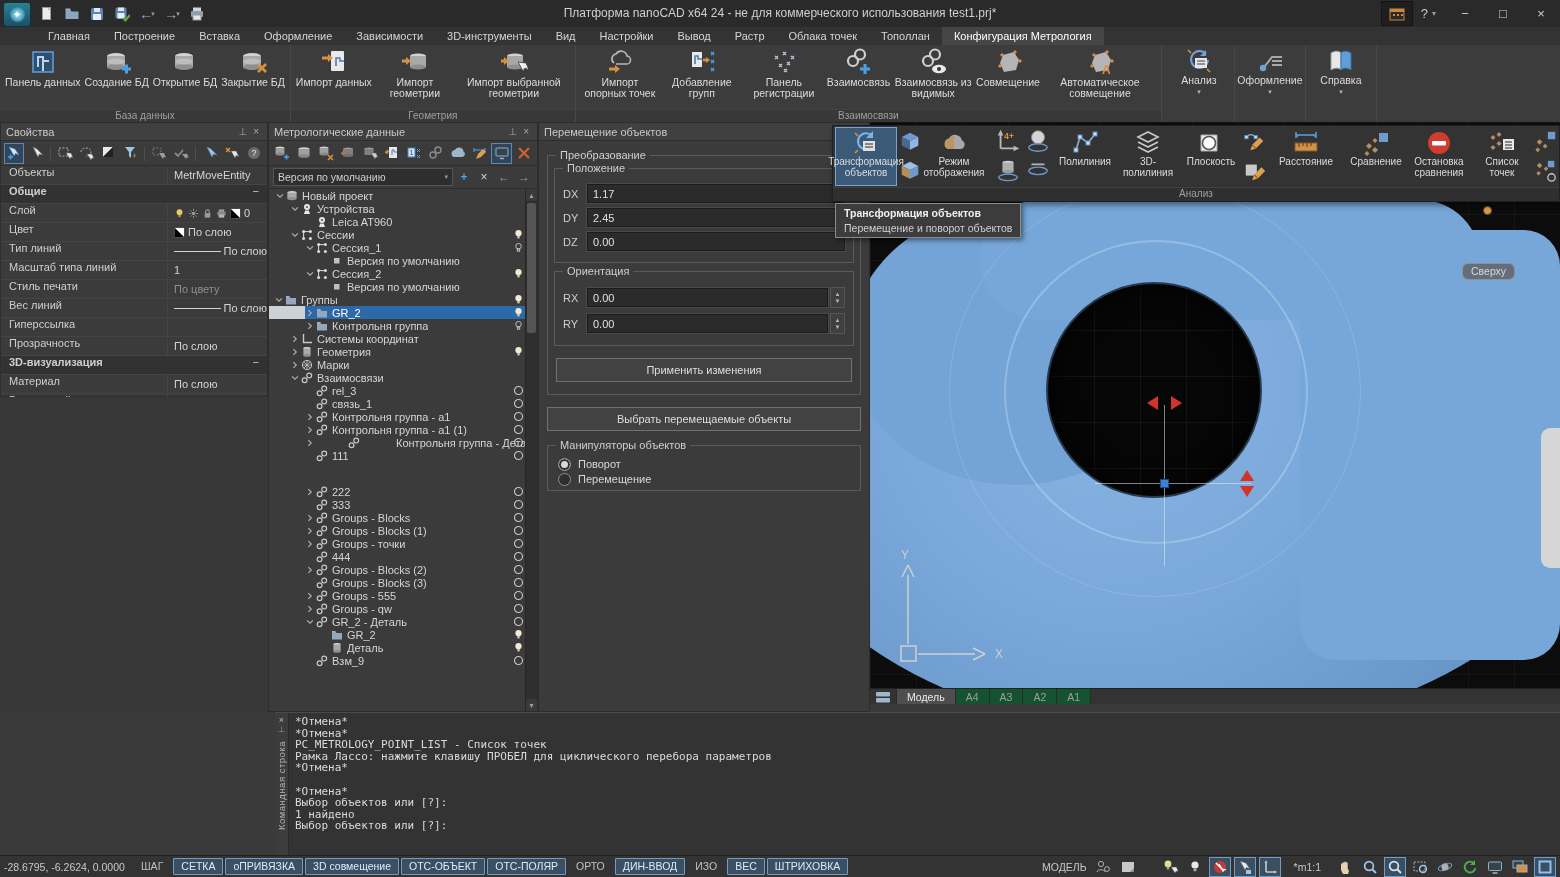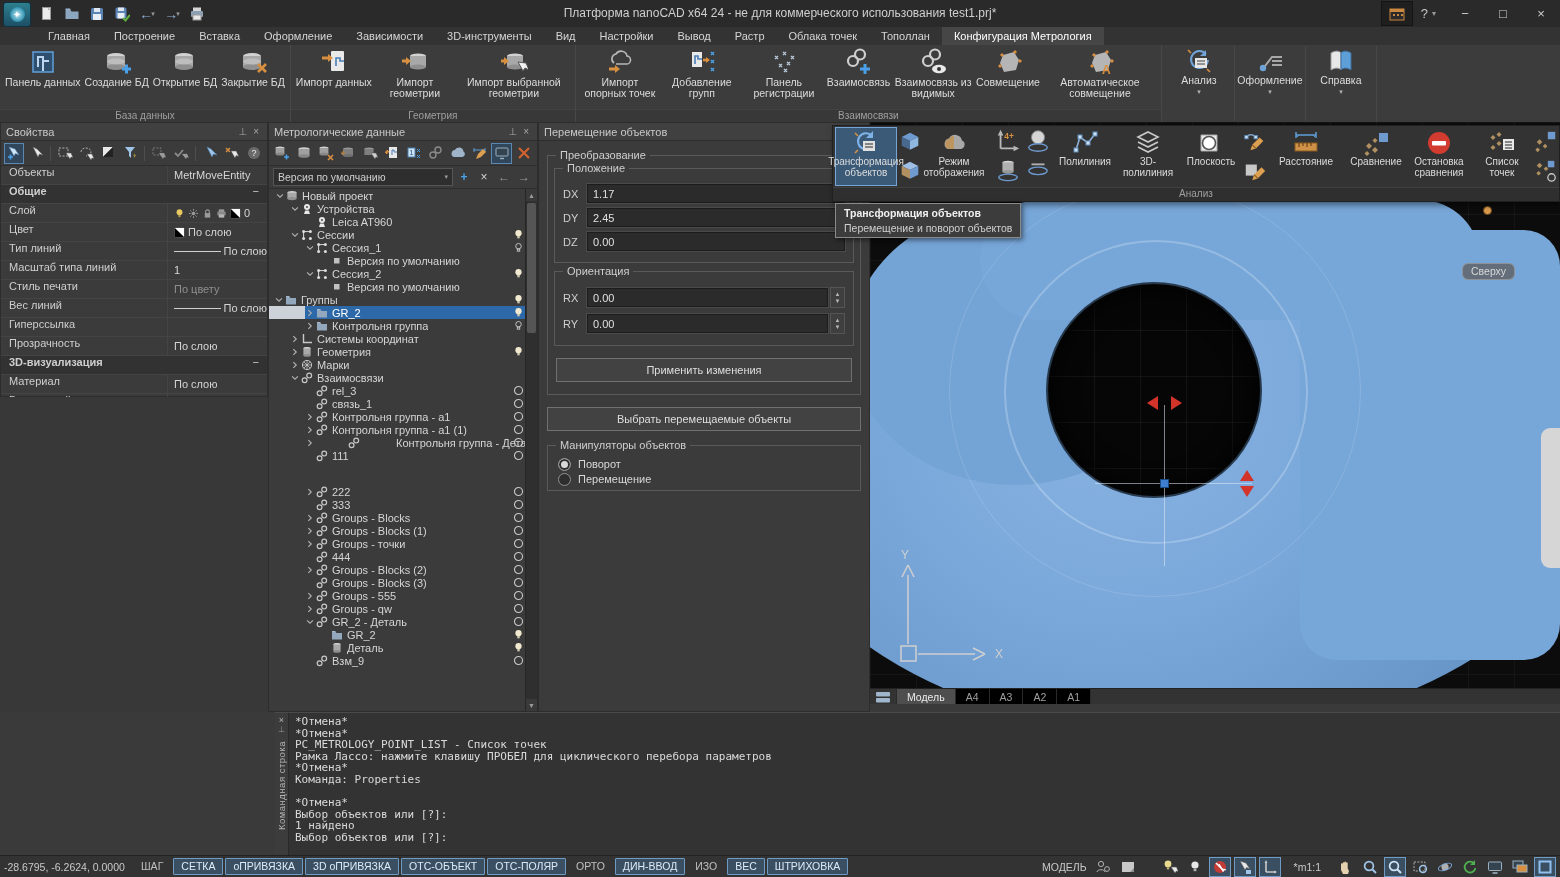--- a/index.html
+++ b/index.html
@@ -132,21 +132,21 @@
   #view-badge{position:absolute;left:592px;top:141px;height:15px;padding:0 8px;border-radius:6px;
               background:rgba(95,100,106,0.85);border:1px solid rgba(170,170,170,0.6);
               color:#d8d8d8;font-size:10.5px;line-height:15px;}
   .xline{position:absolute;background:rgba(225,235,245,0.55);}
   .tri{position:absolute;width:0;height:0;}
   #handle{position:absolute;left:290px;top:357px;width:9px;height:9px;background:#3f7fd2;border:1px solid #1a4a85;box-sizing:border-box;}
   #ucs{position:absolute;left:15px;top:425px;}
 
   #vtabs{left:870px;top:688px;width:690px;height:16px;background:#333;border-top:1px solid #222;display:flex;align-items:stretch;}
   #vtabs .sheet{width:26px;display:flex;align-items:center;justify-content:center;border-right:1px solid #2a2a2a;}
-  .vtab{padding:0 10px;line-height:16px;font-size:10.5px;color:#9f9f9f;border-right:1px solid #2a2a2a;background:#000000;}
+  .vtab{padding:0 10px;line-height:16px;font-size:10.5px;color:#9f9f9f;border-right:1px solid #2a2a2a;background:#14532d;}
   .vtab.active{background:#4e4e4e;color:#eaeaea;}
   #vgap{left:870px;top:704px;width:690px;height:8px;background:#3a3a3a;}
 
   
   #afloat{left:832px;top:125px;width:728px;height:77px;background:#333;border:1px solid #202020;
           box-shadow:2px 3px 6px rgba(0,0,0,0.45);box-sizing:border-box;display:flex;flex-direction:column;}
   #afloat .aitems{flex:1;display:flex;align-items:stretch;padding:1px 2px;gap:1px;}
   #afloat .albl{height:13px;line-height:12px;text-align:center;color:#9f9f9f;font-size:10px;background:#2f2f2f;border-top:1px solid #404040;}
   .abig{min-width:56px;max-width:80px;display:flex;flex-direction:column;align-items:center;text-align:center;
         padding:1px 2px;border:1px solid transparent;}
@@ -1704,36 +1704,35 @@
     <span class="cx">×</span>
     <span class="cpin">⊥</span>
     <span class="clabel">Командная строка</span>
   </div>
   <div id="cmd-lines">
       <div class="cline">*Отмена*</div>
       <div class="cline">*Отмена*</div>
       <div class="cline">PC_METROLOGY_POINT_LIST - Список точек</div>
       <div class="cline">Рамка Лассо: нажмите клавишу ПРОБЕЛ для циклического перебора параметров</div>
       <div class="cline">*Отмена*</div>
-      <div class="cline">Команда: Properties</div>
       <div class="cline"></div>
       <div class="cline">*Отмена*</div>
       <div class="cline">Выбор объектов или [?]:</div>
       <div class="cline">1 найдено</div>
       <div class="cline">Выбор объектов или [?]:</div>
     </div>
 </div>
 
 <div id="statusbar" class="abs">
   <div id="coords">-28.6795, -6.2624, 0.0000</div>
   <div id="status-toggles" style="display:flex;align-items:center;">
       <div class="stoggle">ШАГ</div>
       <div class="stoggle on">СЕТКА</div>
       <div class="stoggle on">оПРИВЯЗКА</div>
-      <div class="stoggle on">3D оПРИВЯЗКА</div>
+      <div class="stoggle on">3D совмещение</div>
       <div class="stoggle on">ОТС-ОБЪЕКТ</div>
       <div class="stoggle on">ОТС-ПОЛЯР</div>
       <div class="stoggle">ОРТО</div>
       <div class="stoggle on">ДИН-ВВОД</div>
       <div class="stoggle">ИЗО</div>
       <div class="stoggle on">ВЕС</div>
       <div class="stoggle on">ШТРИХОВКА</div>
     </div>
   <div id="status-right">
     <span id="model-label">МОДЕЛЬ</span>

